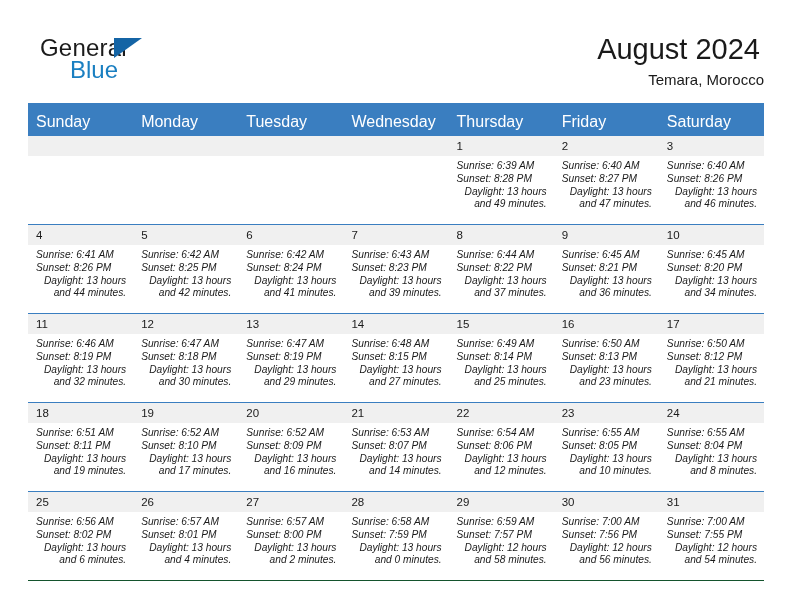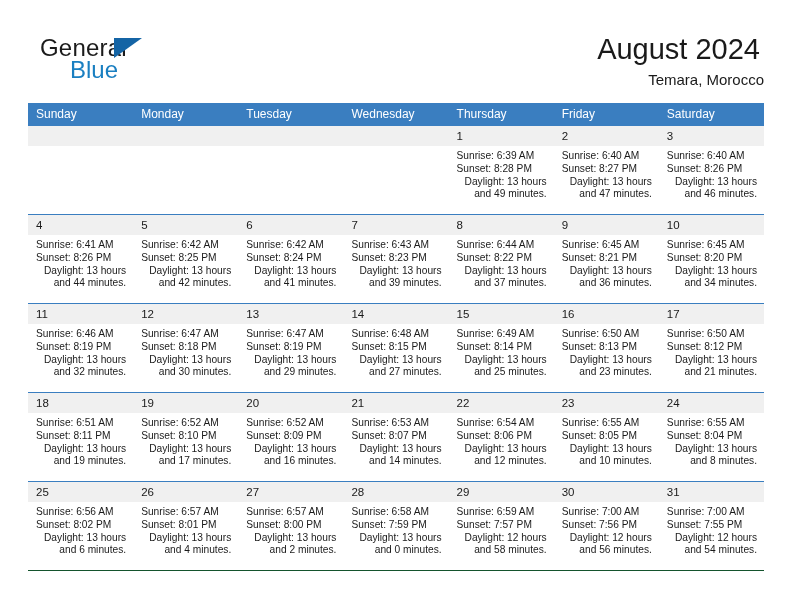--- a/index.html
+++ b/index.html
@@ -91,24 +91,24 @@
     position: absolute;
     left: 28px;
     top: 103px;
     width: 736px;
     border-collapse: collapse;
     table-layout: fixed;
   }
   .calendar th {
     background: #3a7ec0;
     color: #ffffff;
-    font-size: 12px;
+    font-size: 16px;
     font-weight: normal;
     text-align: left;
-    padding: 4px 0 5px 8px;
+    padding: 10px 0 5px 8px;
     height: 13px;
     border: none;
     margin-top: 37px;
   }
   .calendar td {
     vertical-align: top;
     padding: 0;
     border: none;
     border-bottom: 1px solid #3a7ec0;
     height: 88px;
@@ -124,20 +124,21 @@
     padding: 2px 0 2px 8px;
     font-size: 11.5px;
     line-height: 16px;
     color: #1a1a1a;
   }
   .cell-body {
     padding: 4px 7px 0 8px;
     font-size: 10.2px;
     line-height: 12.8px;
     color: #1a1a1a;
+    font-style: italic;
   }
   .cell-body div {
     white-space: nowrap;
   }
   .cell-body .daylight {
     white-space: normal;
     text-align: right;
   }
   td.empty .daynum-band {
     background: #f0f0f0;

